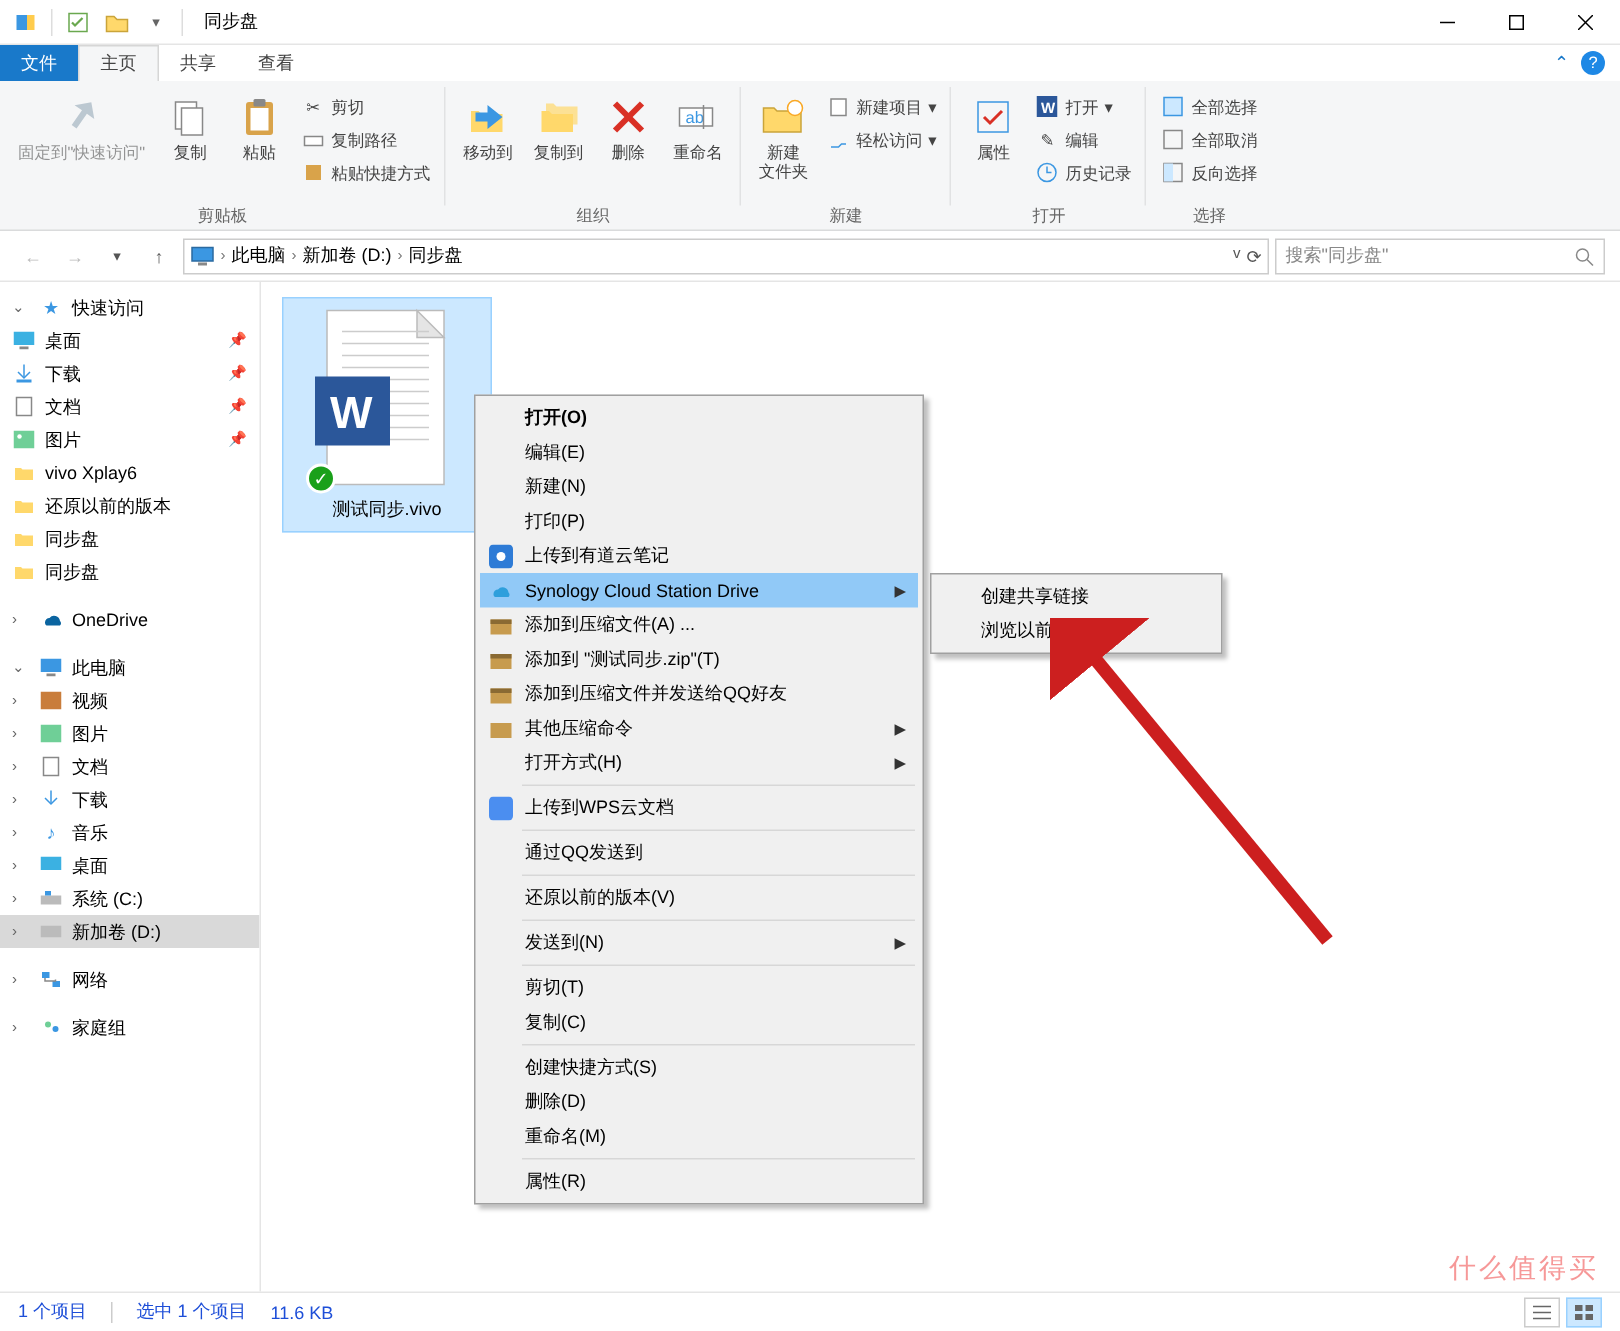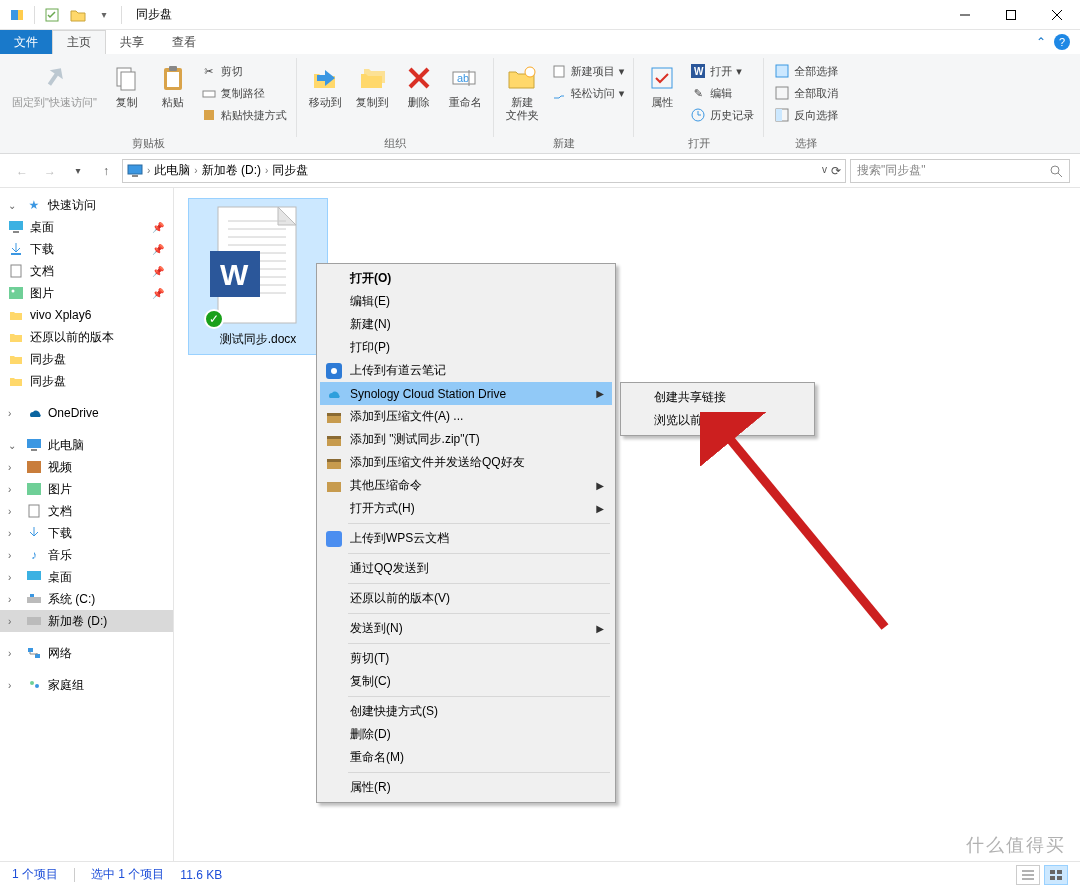--- a/index.html
+++ b/index.html
@@ -74,21 +74,21 @@
 .ctx-item.bold { font-weight: bold; }
 
 
 .status { position: absolute; left: 0; right: 0; bottom: 0; height: 26px; border-top: 1px solid #e5e5e5; display: flex; align-items: center; padding: 0 12px; font-size: 12px; color: #1d4ed8; gap: 16px; }
 .status .sep { width: 1px; height: 14px; background: #ccc; }
 .status-right { margin-left: auto; display: flex; gap: 4px; }
 .view-btn { width: 24px; height: 20px; border: 1px solid #ccc; display: flex; align-items: center; justify-content: center; }
 .view-btn.active { background: #cce8ff; border-color: #99d1ff; }
 
 
-.watermark { position: absolute; right: 14px; bottom: 30px; font-size: 18px; color: #737373; letter-spacing: 2px; opacity: .55; }
+.watermark { position: absolute; right: 14px; bottom: 30px; font-size: 18px; color: #ef4444; letter-spacing: 2px; opacity: .55; }
 .red-arrow { position: absolute; pointer-events: none; }
 
 svg { display: block; }
 </style>
 </head>
 <body>
 
 <div class="titlebar">
   <div class="qat">
     <span class="qat-item">
@@ -583,21 +583,21 @@
             <line x1="18" y1="64" x2="76" y2="64"></line>
               <line x1="18" y1="72" x2="76" y2="72"></line>
             <line x1="18" y1="80" x2="76" y2="80"></line>
               <line x1="18" y1="88" x2="76" y2="88"></line>
           </g>
           <rect x="0" y="46" width="50" height="46" fill="#2b579a"></rect>
           <text x="10" y="80" font-size="30" font-weight="bold" fill="#fff">W</text>
         </svg>
         <div class="sync-badge">✓</div>
       </div>
-      <div class="lbl">测试同步.docx</div>
+      <div class="lbl">测试同步.vivo</div>
     </div>
   </div>
 </div>
 
 <div class="ctx" style="left:316px; top:263px; width:300px">
   <div class="ctx-item bold">
       <span>打开(O)</span>
     </div>
   <div class="ctx-item">
       <span>编辑(E)</span>

